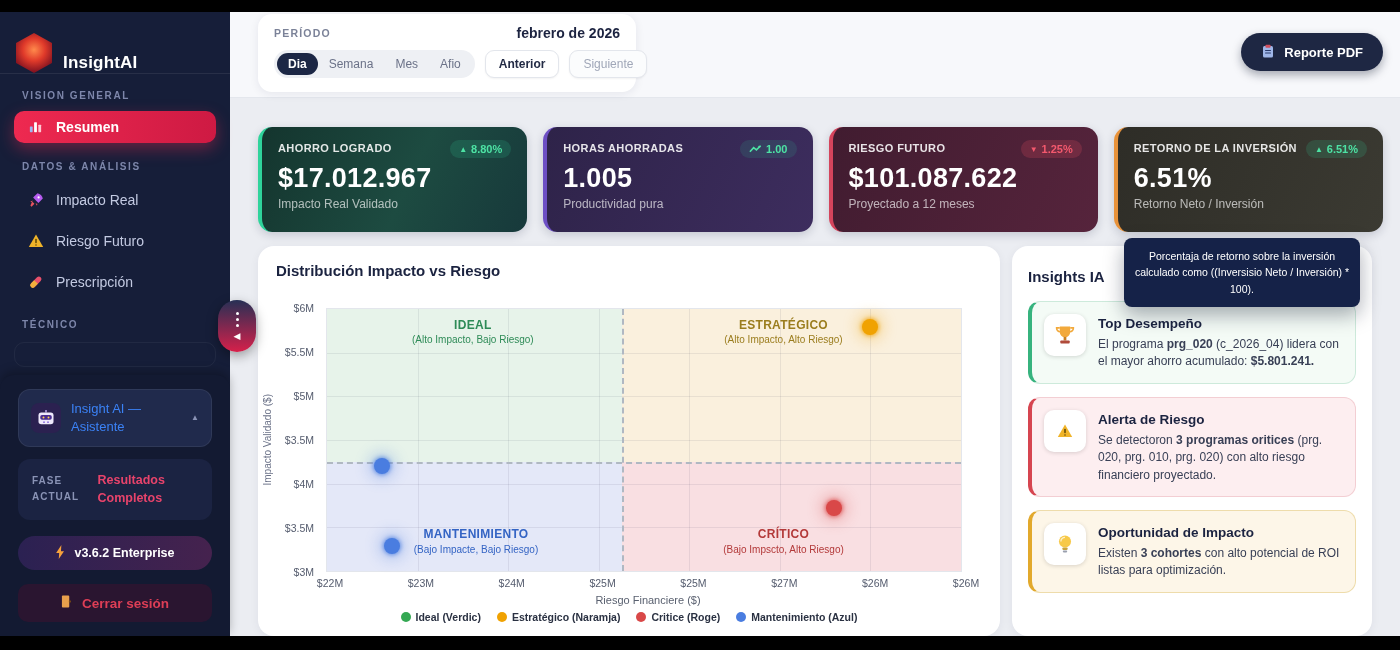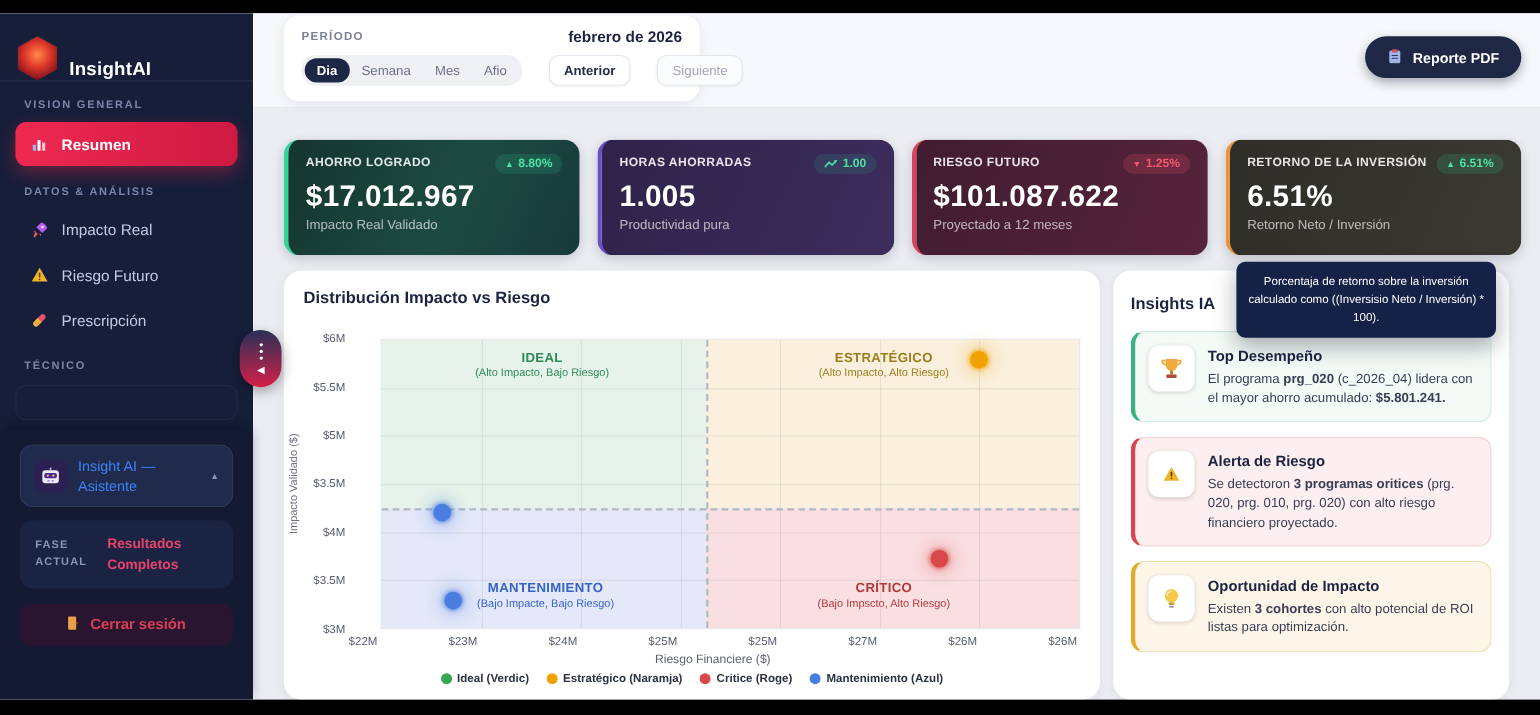--- a/index.html
+++ b/index.html
@@ -24,21 +24,21 @@
 .fase .k{font-size:10px;font-weight:bold;letter-spacing:1px;color:#8a93b5;line-height:1.6;width:52px}
 .fase .v{font-size:12.5px;font-weight:bold;color:#e8436b;line-height:1.5;width:110px}
 .version{margin-top:16px;height:34px;border-radius:18px;background:linear-gradient(90deg,#2b2152,#45224e);display:flex;align-items:center;justify-content:center;gap:8px;color:#fff;font-size:12.5px;font-weight:bold}
 .logout{margin-top:14px;height:38px;border-radius:10px;background:#2a1530;display:flex;align-items:center;justify-content:center;gap:10px;color:#dd3e56;font-size:13.5px;font-weight:bold;cursor:pointer}
 
 .topband{position:absolute;left:230px;top:0;width:1170px;height:86px;background:#f7f8fb;border-bottom:1px solid #e4e7ed}
 .period-card{position:absolute;left:258px;top:2px;width:378px;height:78px;background:#fff;border-radius:14px;box-shadow:0 2px 10px rgba(20,30,60,.08);padding:11px 16px;z-index:5}
 .period-row1{display:flex;justify-content:space-between;align-items:center}
 .p-label{font-size:10.5px;font-weight:bold;letter-spacing:1.2px;color:#7b8298}
 .p-value{font-size:14px;font-weight:bold;color:#1c2340}
-.period-row2{display:flex;align-items:center;gap:24px;margin-top:9px}
+.period-row2{display:flex;align-items:center;gap:10px;margin-top:9px}
 .seg{display:flex;align-items:center;background:#eef0f4;border-radius:15px;padding:3px}
 .tab{border:0;background:transparent;color:#6b7288;font-size:12px;padding:4px 11px;border-radius:12px;font-family:inherit;cursor:pointer}
 .tab.active{background:#1c2745;color:#fff;font-weight:bold}
 .btn{border:1px solid #e3e6ec;background:#fff;border-radius:9px;font-size:12px;font-weight:bold;color:#232b45;padding:6px 13px;font-family:inherit;box-shadow:0 1px 2px rgba(0,0,0,.05);cursor:pointer}
 .btn.muted{color:#a0a7b8;background:#fbfcfd;font-weight:normal}
 .report-btn{position:absolute;right:17px;top:21px;height:38px;border:0;border-radius:20px;background:#1e2743;color:#fff;font-size:13px;font-weight:bold;display:flex;align-items:center;gap:9px;padding:0 20px;font-family:inherit;box-shadow:0 4px 10px rgba(10,16,40,.35);cursor:pointer;z-index:5}
 
 .kpi-row{position:absolute;left:258px;top:115px;width:1125px;display:flex;gap:16px}
 .kpi{flex:1;height:105px;border-radius:14px;padding:13px 16px;color:#fff;position:relative;border-left:4px solid var(--ac);box-shadow:0 3px 10px rgba(20,30,60,.18)}
 .kpi-green{background:linear-gradient(115deg,#14352e,#1d4b41 55%,#17393b);--ac:#2fd39b}
@@ -49,21 +49,21 @@
 .kpi-label{font-size:11px;font-weight:bold;letter-spacing:.4px;color:rgba(255,255,255,.88);padding-top:2px}
 .badge{font-size:11px;font-weight:bold;border-radius:11px;padding:3px 9px;display:flex;align-items:center;gap:4px}
 .badge.up{background:rgba(47,211,155,.16);color:#4de2a4}
 .badge.trend{background:rgba(47,211,155,.13);color:#4de2a4}
 .badge.down{background:rgba(240,82,100,.2);color:#f4596e}
 .kpi-value{font-size:27px;font-weight:bold;margin-top:5px;letter-spacing:.3px}
 .kpi-sub{font-size:12px;color:rgba(255,255,255,.66);margin-top:3px}
 
 .chart-card{position:absolute;left:258px;top:234px;width:742px;height:390px;background:#fff;border-radius:16px;box-shadow:0 2px 10px rgba(20,30,60,.06)}
 .chart-title{position:absolute;left:18px;top:16px;font-size:15px;font-weight:bold;color:#1b2340}
-.plot{position:absolute;left:88px;top:62px;width:636px;height:264px;border:1px solid #e3e6ec}
+.plot{position:absolute;left:68px;top:62px;width:636px;height:264px;border:1px solid #e3e6ec}
 .quad{position:absolute}
 .glv{position:absolute;top:0;bottom:0;width:1px;background:rgba(20,30,60,.08)}
 .glh{position:absolute;left:0;right:0;height:1px;background:rgba(20,30,60,.08)}
 .dash-v{position:absolute;top:0;bottom:0;border-left:2px dashed #b0b8c2}
 .dash-h{position:absolute;left:0;right:0;border-top:2px dashed #b0b8c2}
 .qlabel{position:absolute;transform:translateX(-50%);text-align:center;line-height:1.35}
 .qlabel .n{font-size:12px;font-weight:bold;letter-spacing:.3px}
 .qlabel .s{font-size:10px}
 .pt{position:absolute;width:16px;height:16px;border-radius:50%;transform:translate(-50%,-50%);cursor:pointer}
 .yticks{position:absolute;left:0;top:62px;width:64px;height:264px}
@@ -160,20 +160,26 @@
               <rect x="5.6" y="10.8" width="1.6" height="0.9" rx="0.4" fill="#7a5bd6"></rect>
               <rect x="8.8" y="10.8" width="1.6" height="0.9" rx="0.4" fill="#7a5bd6"></rect>
             </svg>
           </span>
         <span class="lbl">Insight AI — Asistente</span>
         <span class="caret">▲</span>
       </div>
       <div class="fase">
         <span class="k">FASE ACTUAL</span>
         <span class="v">Resultados Completos</span>
+      </div>
+      <div class="version">
+        <span><svg viewBox="0 0 12 16" width="11" height="14">
+              <path d="M7 0L1 9h3.5L4 16l6-9H6.5z" fill="#f6a13c"></path>
+            </svg></span>
+        <span>v3.6.2 Enterprise</span>
       </div>
       <div class="logout">
         <span><svg viewBox="0 0 12 14" width="11" height="13">
               <rect x="1" y="0.5" width="8" height="13" rx="1" fill="#e8a04c"></rect>
               <rect x="8.6" y="5.8" width="2.2" height="2.2" rx="0.4" fill="#7a4a12"></rect>
             </svg></span>
         <span>Cerrar sesión</span>
       </div>
     </div>
   </div>

